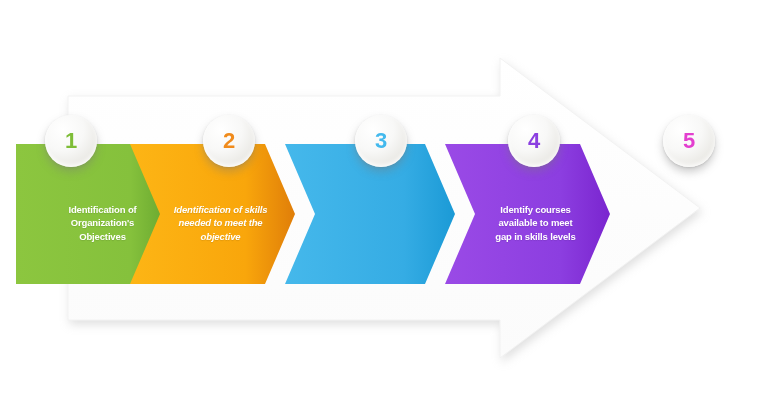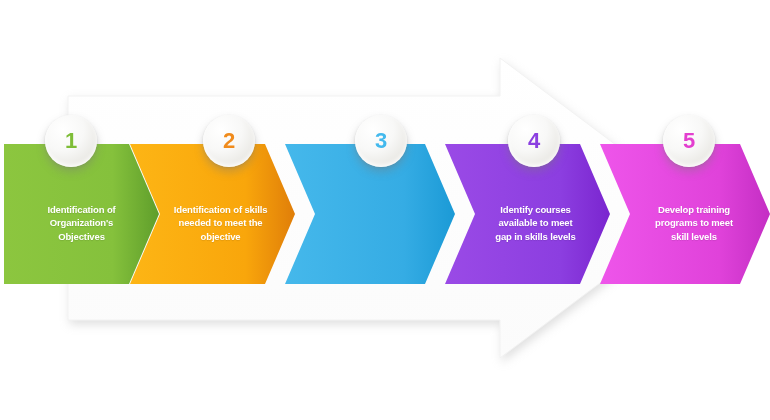--- a/index.html
+++ b/index.html
@@ -98,37 +98,37 @@
              L 500 58
              L 700 208
              L 500 358
              L 500 320
              L 68 320
              Z" fill="url(#arrFill)" filter="url(#arrShadow)" stroke="#f2f2f2" stroke-width="1" stroke-linejoin="round" style="rx:10"></path>
   </svg>
 
   <div class="band">
 
-    <div class="chev" style="left:4px;width:155px;">
+    <div class="chev" style="left:16px;width:155px;padding-left:9px;">
       <svg class="shape" viewBox="0 0 155 140" preserveAspectRatio="none">
         <defs>
           <linearGradient id="g1" x1="0" y1="0" x2="1" y2="0">
             <stop offset="0%" stop-color="#8cc63f"></stop>
             <stop offset="70%" stop-color="#85c13c"></stop>
             <stop offset="100%" stop-color="#5f9e2b"></stop>
           </linearGradient>
         </defs>
         <path d="M 0 0 L 125 0 L 155 70 L 125 140 L 0 140 Z" fill="url(#g1)"></path>
       </svg>
       <div class="label">Identification of
 Organization's
 Objectives</div>
     </div>
 
-    <div class="chev" style="left:130px;width:165px;">
+    <div class="chev" style="left:130px;width:165px;font-style:italic;">
       <svg class="shape" viewBox="0 0 165 140" preserveAspectRatio="none">
         <defs>
           <linearGradient id="g2" x1="0" y1="0" x2="1" y2="0">
             <stop offset="0%" stop-color="#fdb515"></stop>
             <stop offset="70%" stop-color="#f9a60b"></stop>
             <stop offset="100%" stop-color="#e07e09"></stop>
           </linearGradient>
         </defs>
         <path d="M 0 0 L 135 0 L 165 70 L 135 140 L 0 140 L 30 70 Z" fill="url(#g2)"></path>
       </svg>
@@ -159,35 +159,20 @@
             <stop offset="100%" stop-color="#7a25cf"></stop>
           </linearGradient>
         </defs>
         <path d="M 0 0 L 135 0 L 165 70 L 135 140 L 0 140 L 30 70 Z" fill="url(#g4)"></path>
       </svg>
       <div class="label" style="margin-left:16px;">Identify courses
 available to meet
 gap in skills levels</div>
     </div>
 
-    <div class="chev" style="left:600px;width:170px;">
-      <svg class="shape" viewBox="0 0 170 140" preserveAspectRatio="none">
-        <defs>
-          <linearGradient id="g5" x1="0" y1="0" x2="1" y2="0">
-            <stop offset="0%" stop-color="#ee55ea"></stop>
-            <stop offset="70%" stop-color="#e042da"></stop>
-            <stop offset="100%" stop-color="#c42ec4"></stop>
-          </linearGradient>
-        </defs>
-        <path d="M 0 0 L 140 0 L 170 70 L 140 140 L 0 140 L 30 70 Z" fill="url(#g5)"></path>
-      </svg>
-      <div class="label" style="margin-left:18px;">Develop training
-programs to meet
-skill levels</div>
-    </div>
 
   </div>
 
   <div class="circle" style="left:45px;top:115px;">
     <span style="color:#7ebd37;">1</span>
   </div>
   <div class="circle" style="left:203px;top:115px;">
     <span style="color:#f08b1c;">2</span>
   </div>
   <div class="circle" style="left:355px;top:115px;">

